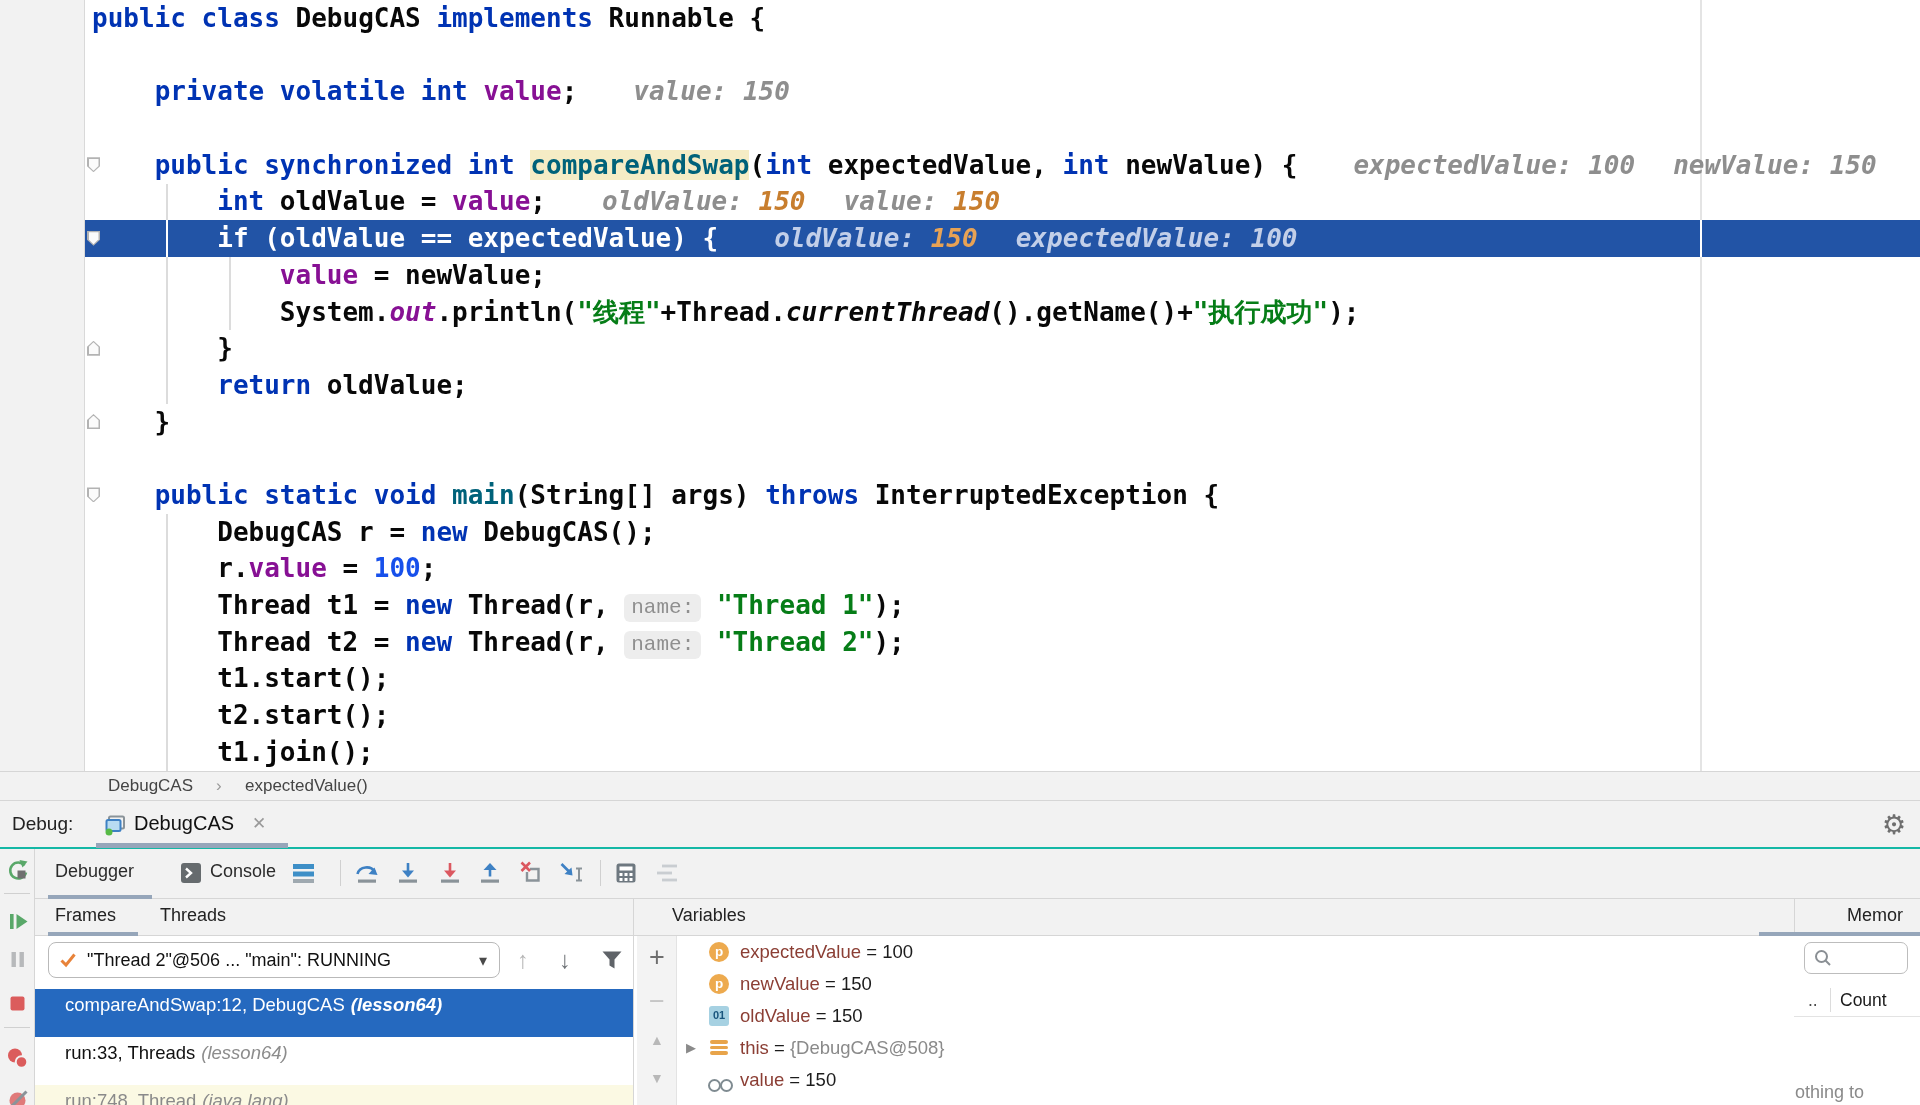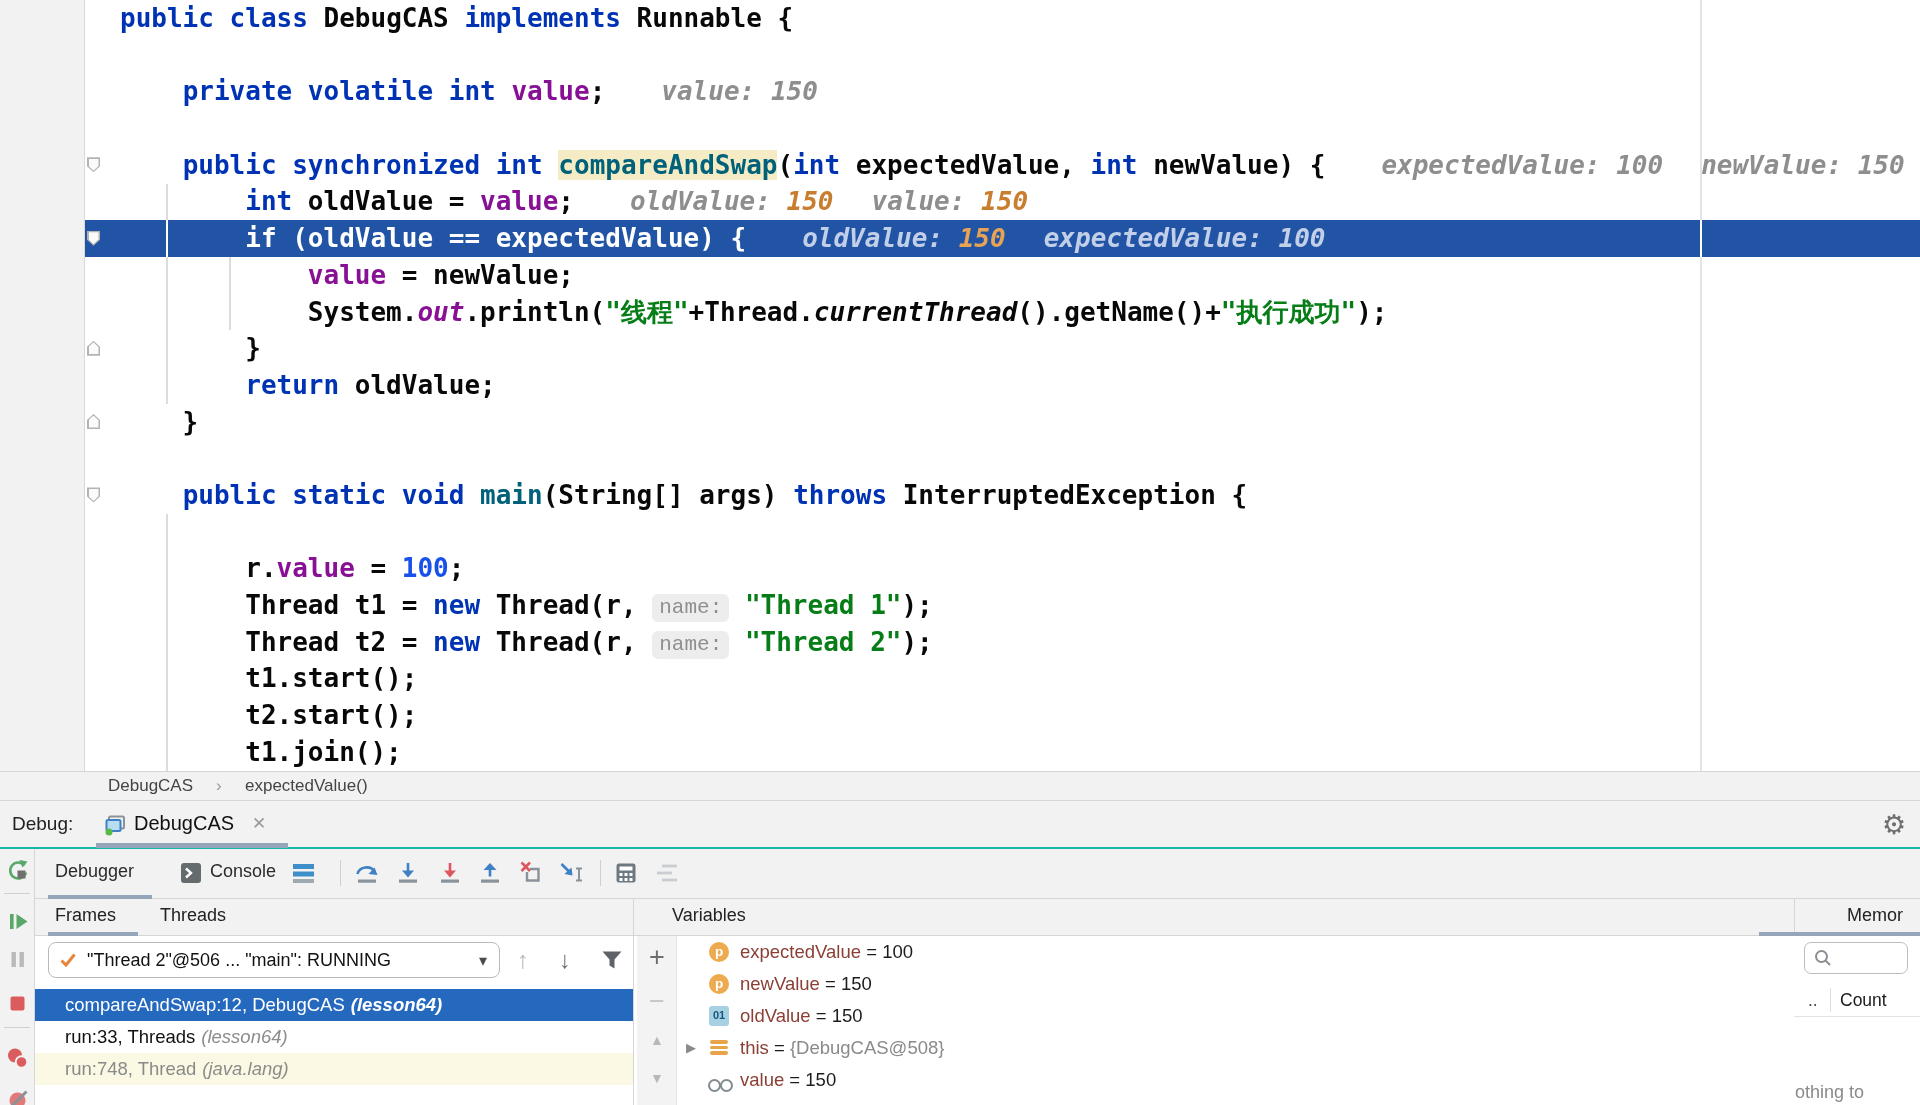--- a/index.html
+++ b/index.html
@@ -20,21 +20,21 @@
   .lnum{position:absolute;left:0;top:0;width:32px;text-align:right;color:#a8a8a8;
         font-size:24px;font-weight:400;z-index:3;}
   .run-ico{position:absolute;left:46px;top:10.5px;width:0;height:0;z-index:3;
         border-left:13px solid #59a869;border-top:8px solid transparent;border-bottom:8px solid transparent;}
   .bp-ico{position:absolute;left:42px;top:7.5px;width:21px;height:21px;border-radius:50%;
         background:#db5c5c;z-index:3;color:#fff;font-size:14px;line-height:21px;text-align:center;font-weight:700;}
   .fold{position:absolute;left:87px;top:10.5px;width:13px;height:15px;z-index:3;background:#b3b3b3;}
   .fold i{position:absolute;left:1.5px;top:1.5px;right:1.5px;bottom:1.5px;background:#fbfbfb;display:block;}
   .fold.down,.fold.down i{clip-path:polygon(0 0,100% 0,100% 60%,50% 100%,0 60%);}
   .fold.up,.fold.up i{clip-path:polygon(0 40%,50% 0,100% 40%,100% 100%,0 100%);}
-  .code{display:inline-block;margin-left:120px;}
+  .code{display:inline-block;margin-left:92px;}
   .tk-kw{color:#0033b3;} .tk-pl{color:#080808;}
   .tk-fd{color:#871094;} .tk-fdi{color:#871094;font-style:italic;}
   .tk-mi{font-style:italic;} .tk-md{color:#00627a;}
   .tk-mh{color:#00627a;background:#f5ecc5;}
   .tk-st{color:#067d17;} .tk-nu{color:#1750eb;}
   .chip{display:inline-block;background:#ededed;color:#8f8f8f;border-radius:6px;padding:0 7px;
         font-size:21px;font-weight:400;line-height:28px;vertical-align:1px;font-family:Liberation Mono, monospace;}
   .hints{margin-left:56px;font-style:italic;font-weight:600;color:#8e8e8e;}
   .hint+.hint{margin-left:38px;}
   .hv-o{color:#c87e2e;} .hv-p{color:#8e8e8e;}
@@ -76,21 +76,21 @@
   .frames{position:absolute;left:35px;top:936px;width:598px;height:169px;background:#fff;overflow:hidden;}
   .thread-dd{position:absolute;left:13px;top:6px;width:452px;height:36px;background:#fff;
         border:1.5px solid #b9b9b9;border-radius:8px;box-sizing:border-box;}
   .dd-check{position:absolute;left:10px;top:8px;}
   .dd-text{position:absolute;left:38px;top:7px;font-size:18px;color:#111;white-space:nowrap;}
   .dd-arrow{position:absolute;right:12px;top:8px;font-size:16px;color:#4a4a4a;}
   .fr-up{position:absolute;left:482px;top:10px;font-size:24px;color:#b5b5b5;}
   .fr-down{position:absolute;left:524px;top:10px;font-size:24px;color:#6f7377;}
   .fr-funnel{position:absolute;left:564px;top:11px;}
   .frame-list{position:absolute;left:0;top:53px;width:100%;}
-  .frame-row{height:32px;line-height:32px;padding-left:30px;font-size:18.5px;color:#111;white-space:nowrap;}
+  .frame-row{height:48px;line-height:32px;padding-left:30px;font-size:18.5px;color:#111;white-space:nowrap;}
   .frame-row .loc{font-style:italic;color:#8c8c8c;margin-left:6px;}
   .frame-row.selected{background:#2569bf;color:#fff;}
   .frame-row.selected .loc{color:#fff;font-weight:700;}
   .frame-row.library{background:#fbf9e3;color:#8a8a8a;}
   
   .mini-strip{position:absolute;left:637px;top:936px;width:40px;height:169px;background:#f3f3f3;
         border-right:1px solid #e3e3e3;box-sizing:border-box;text-align:center;}
   .ms-plus{position:absolute;left:0;width:40px;top:6px;font-size:27px;color:#6e6e6e;}
   .ms-minus{position:absolute;left:0;width:40px;top:50px;font-size:27px;color:#c6c6c6;}
   .ms-su{position:absolute;left:0;width:40px;top:96px;font-size:14px;color:#b8b8b8;}
@@ -139,21 +139,21 @@
         <div class="ed-line"><span class="lnum">10</span><div class="fold down"><i></i></div><span class="code"><span class="tok tk-pl">    </span><span class="tok tk-kw">public</span><span class="tok tk-pl"> </span><span class="tok tk-kw">synchronized</span><span class="tok tk-pl"> </span><span class="tok tk-kw">int</span><span class="tok tk-pl"> </span><span class="tok tk-mh">compareAndSwap</span><span class="tok tk-pl">(</span><span class="tok tk-kw">int</span><span class="tok tk-pl"> expectedValue, </span><span class="tok tk-kw">int</span><span class="tok tk-pl"> newValue) {</span></span><span class="hints"><span class="hint"><span class="hl-label">expectedValue: </span><span class="hv-p">100</span></span><span class="hint"><span class="hl-label">newValue: </span><span class="hv-p">150</span></span></span></div>
         <div class="ed-line"><span class="lnum">11</span><span class="code"><span class="tok tk-pl">        </span><span class="tok tk-kw">int</span><span class="tok tk-pl"> oldValue = </span><span class="tok tk-fd">value</span><span class="tok tk-pl">;</span></span><span class="hints"><span class="hint"><span class="hl-label">oldValue: </span><span class="hv-o">150</span></span><span class="hint"><span class="hl-label">value: </span><span class="hv-o">150</span></span></span></div>
         <div class="ed-line hl"><div class="gap" style="left: 166px;"></div><div class="gap" style="left: 1700px;"></div><span class="lnum">12</span><div class="bp-ico">✓</div><div class="fold down"><i></i></div><span class="code"><span class="tok tk-pl">        </span><span class="tok tk-kw">if</span><span class="tok tk-pl"> (oldValue == expectedValue) {</span></span><span class="hints"><span class="hint"><span class="hl-label">oldValue: </span><span class="hv-o">150</span></span><span class="hint"><span class="hl-label">expectedValue: </span><span class="hv-p">100</span></span></span></div>
         <div class="ed-line"><span class="lnum">13</span><span class="code"><span class="tok tk-pl">            </span><span class="tok tk-fd">value</span><span class="tok tk-pl"> = newValue;</span></span></div>
         <div class="ed-line"><span class="lnum">14</span><span class="code"><span class="tok tk-pl">            System.</span><span class="tok tk-fdi">out</span><span class="tok tk-pl">.println(</span><span class="tok tk-st">"线程"</span><span class="tok tk-pl">+Thread.</span><span class="tok tk-mi">currentThread</span><span class="tok tk-pl">().getName()+</span><span class="tok tk-st">"执行成功"</span><span class="tok tk-pl">);</span></span></div>
         <div class="ed-line"><span class="lnum">15</span><div class="fold up"><i></i></div><span class="code"><span class="tok tk-pl">        }</span></span></div>
         <div class="ed-line"><span class="lnum">16</span><span class="code"><span class="tok tk-pl">        </span><span class="tok tk-kw">return</span><span class="tok tk-pl"> oldValue;</span></span></div>
         <div class="ed-line"><span class="lnum">17</span><div class="fold up"><i></i></div><span class="code"><span class="tok tk-pl">    }</span></span></div>
         <div class="ed-line"><span class="lnum">18</span><span class="code"></span></div>
         <div class="ed-line"><span class="lnum">19</span><div class="run-ico"></div><div class="fold down"><i></i></div><span class="code"><span class="tok tk-pl">    </span><span class="tok tk-kw">public</span><span class="tok tk-pl"> </span><span class="tok tk-kw">static</span><span class="tok tk-pl"> </span><span class="tok tk-kw">void</span><span class="tok tk-pl"> </span><span class="tok tk-md">main</span><span class="tok tk-pl">(String[] args) </span><span class="tok tk-kw">throws</span><span class="tok tk-pl"> InterruptedException {</span></span></div>
-        <div class="ed-line"><span class="lnum">20</span></div>
+        <div class="ed-line"><span class="lnum">20</span><span class="code"><span class="tok tk-pl">        DebugCAS r = </span><span class="tok tk-kw">new</span><span class="tok tk-pl"> DebugCAS();</span></span></div>
         <div class="ed-line"><span class="lnum">21</span><span class="code"><span class="tok tk-pl">        r.</span><span class="tok tk-fd">value</span><span class="tok tk-pl"> = </span><span class="tok tk-nu">100</span><span class="tok tk-pl">;</span></span></div>
         <div class="ed-line"><span class="lnum">22</span><span class="code"><span class="tok tk-pl">        Thread t1 = </span><span class="tok tk-kw">new</span><span class="tok tk-pl"> Thread(r, </span><span class="chip">name:</span><span class="tok tk-pl"> </span><span class="tok tk-st">"Thread 1"</span><span class="tok tk-pl">);</span></span></div>
         <div class="ed-line"><span class="lnum">23</span><span class="code"><span class="tok tk-pl">        Thread t2 = </span><span class="tok tk-kw">new</span><span class="tok tk-pl"> Thread(r, </span><span class="chip">name:</span><span class="tok tk-pl"> </span><span class="tok tk-st">"Thread 2"</span><span class="tok tk-pl">);</span></span></div>
         <div class="ed-line"><span class="lnum">24</span><span class="code"><span class="tok tk-pl">        t1.start();</span></span></div>
         <div class="ed-line"><span class="lnum">25</span><span class="code"><span class="tok tk-pl">        t2.start();</span></span></div>
         <div class="ed-line"><span class="lnum">26</span><span class="code"><span class="tok tk-pl">        t1.join();</span></span></div>
       </div>
     <div class="gutter-bg"></div>
   </div>
 

